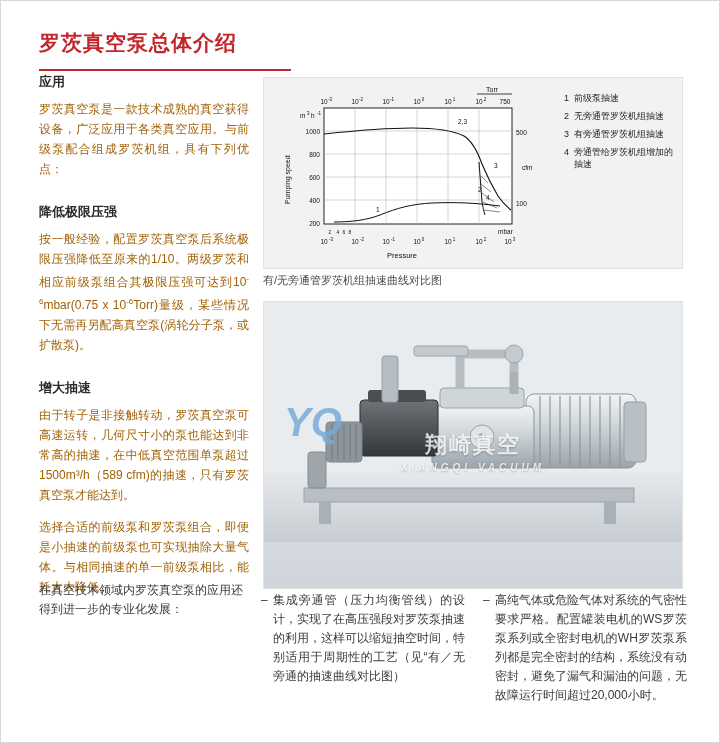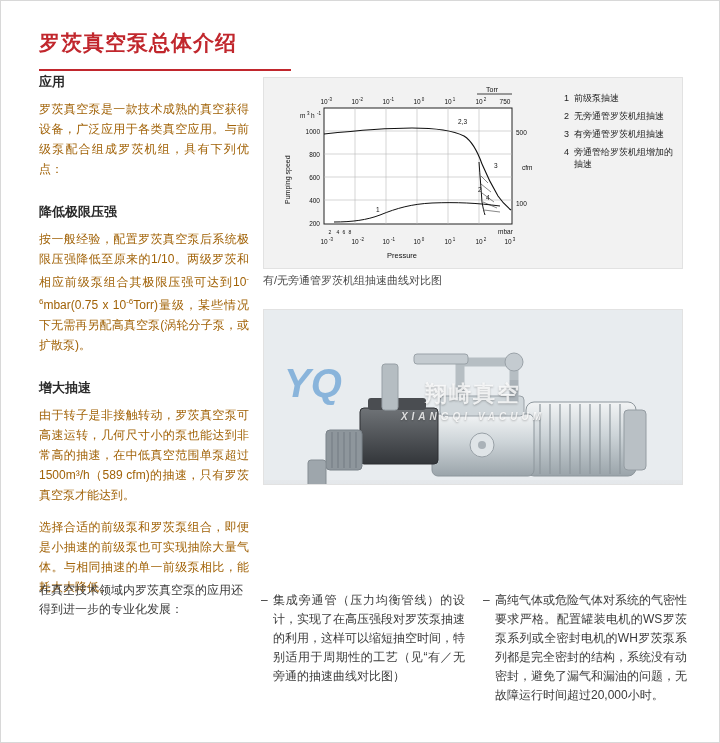--- a/index.html
+++ b/index.html
@@ -104,23 +104,23 @@
   }
   .legend-num {
     width: 10px;
     flex: 0 0 10px;
   }
   .legend-txt { flex: 1; }
   
   .photo-panel {
     position: absolute;
     left: 262px;
-    top: 308px;
+    top: 300px;
     width: 420px;
-    height: 176px;
+    height: 288px;
     background: linear-gradient(180deg,#e9edf0 0%, #dfe4e8 55%, #cfd5da 100%);
     border: 1px solid #e2e2e2;
     box-sizing: border-box;
     overflow: hidden;
   }
   .photo-caption {
     position: absolute;
     left: 262px;
     top: 537px;
     width: 430px;

